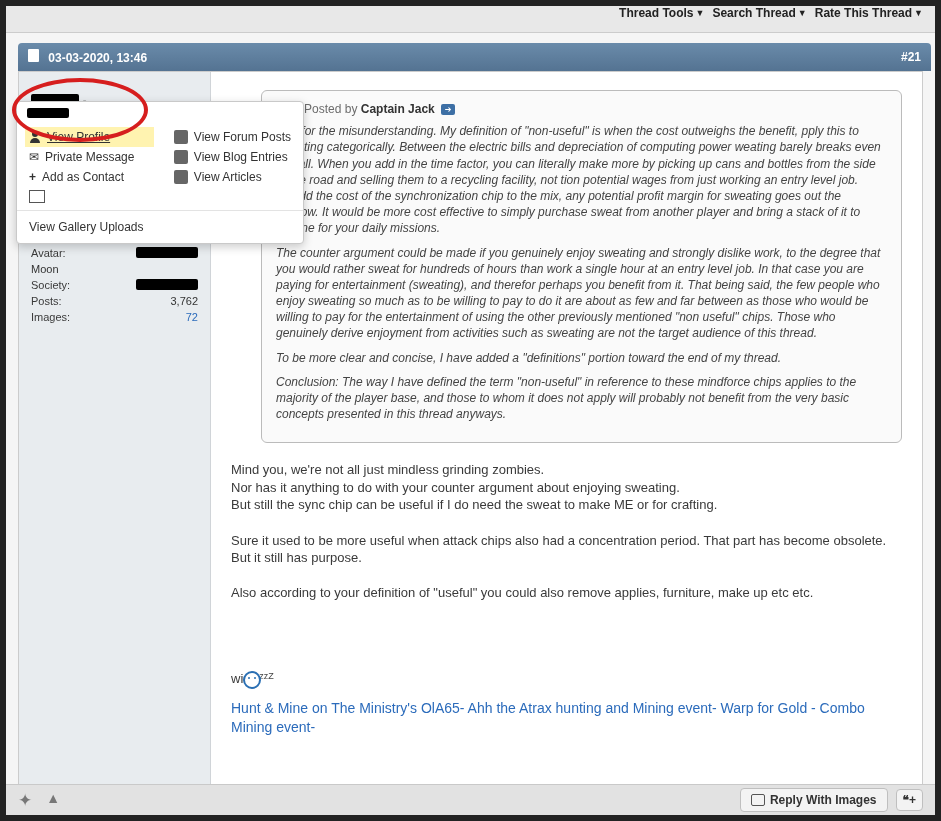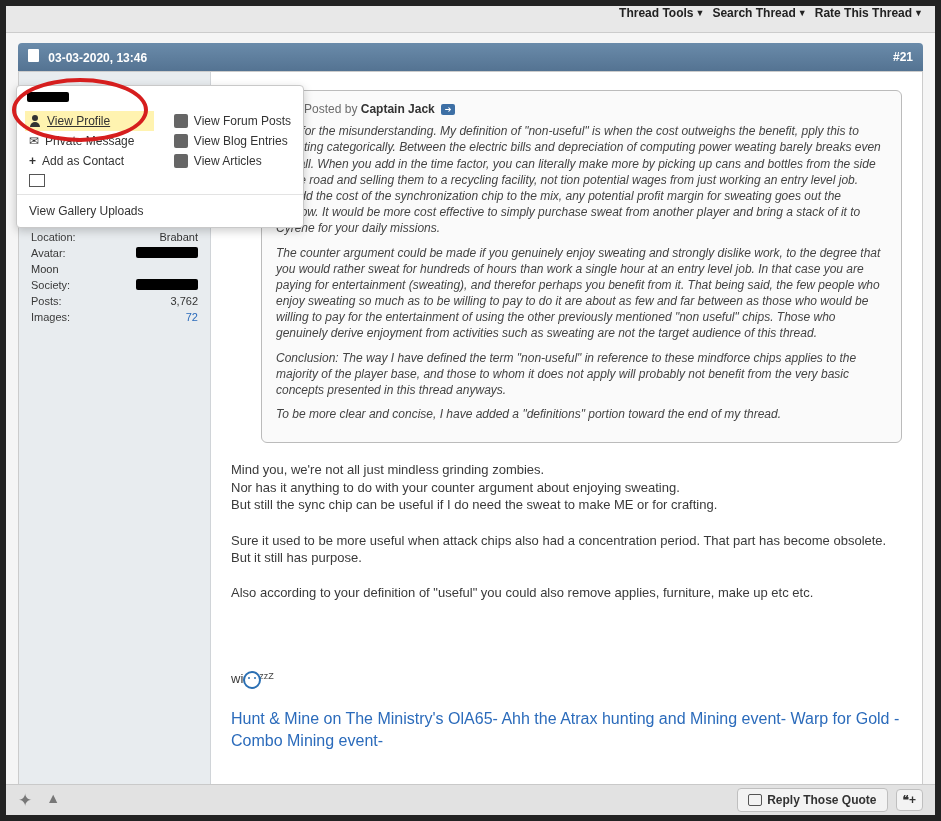--- a/index.html
+++ b/index.html
@@ -26,21 +26,21 @@
     justify-content: flex-end;
     align-items: flex-start;
     padding-right: 12px;
     gap: 8px;
     font-size: 12px;
     font-weight: bold;
   }
   .toolbar-item { display: flex; align-items: center; cursor: pointer; color: #222; }
   .caret-down { margin-left: 2px; font-size: 9px; }
   .post-header {
-    margin: 10px 12px 0 12px;
+    margin: 10px 4px 0 12px;
     height: 28px;
     background: linear-gradient(#6a8baa, #547392);
     border-radius: 4px 4px 0 0;
     display: flex;
     align-items: center;
     justify-content: space-between;
     color: #fff;
     font-size: 12px;
     padding: 0 10px;
     font-weight: bold;
@@ -117,21 +117,21 @@
   }
   .quote-text {
     font-style: italic;
     color: #444;
     font-size: 12px;
     line-height: 1.35;
   }
   .quote-text p { margin: 0 0 8px 0; }
   .user-menu {
     position: absolute;
-    top: 79px;
+    top: 95px;
     left: 10px;
     background: #fff;
     border: 1px solid #c9c9c9;
     border-radius: 4px;
     box-shadow: 0 3px 10px rgba(0,0,0,0.2);
     z-index: 10;
     font-size: 12px;
     width: 286px;
   }
   .user-menu .top-row {
@@ -196,21 +196,21 @@
     border: 2px solid #2a6fb3;
     border-radius: 50%;
     vertical-align: middle;
     position: relative;
   }
   .emoticon::before, .emoticon::after{
     content:"";position:absolute;width:2px;height:2px;background:#2a6fb3;border-radius:50%;top:4px;
   }
   .emoticon::before{left:3px;} .emoticon::after{right:3px;}
   .zz { font-size: 9px; color: #444; vertical-align: top; margin-left: -2px; }
-  .siglinks { color:#2b6bbb; font-size: 16px; margin-top: 19px; cursor:pointer; }
+  .siglinks { color:#2b6bbb; font-size: 14px; margin-top: 10px; cursor:pointer; }
   .footer {
     position: absolute;
     bottom: 0;
     left: 0;
     right: 0;
     height: 30px;
     background: #e2e2e2;
     border-top: 1px solid #c9c9c9;
     display: flex;
     align-items: center;
@@ -314,22 +314,22 @@
 
       <div class="quote-box">
         <div class="quote-head">
           <span>nally Posted by </span><b>Captain Jack</b>
           <span class="quote-link-icon">➔</span>
         </div>
         <div class="quote-text">
           <p>gize for the misunderstanding. My definition of "non-useful" is when the cost outweighs the benefit, pply this to sweating categorically. Between the electric bills and depreciation of computing power weating barely breaks even if at all. When you add in the time factor, you can literally make more by picking up cans and bottles from the side of the road and selling them to a recycling facility, not tion potential wages from just working an entry level job.</p>
           <p style="margin-top:-8px;">ou add the cost of the synchronization chip to the mix, any potential profit margin for sweating goes out the window. It would be more cost effective to simply purchase sweat from another player and bring a stack of it to Cyrene for your daily missions.</p>
           <p>The counter argument could be made if you genuinely enjoy sweating and strongly dislike work, to the degree that you would rather sweat for hundreds of hours than work a single hour at an entry level job. In that case you are paying for entertainment (sweating), and therefor perhaps you benefit from it. That being said, the few people who enjoy sweating so much as to be willing to pay to do it are about as few and far between as those who would be willing to pay for the entertainment of using the other previously mentioned "non useful" chips. Those who genuinely derive enjoyment from activities such as sweating are not the target audience of this thread.</p>
+          <p>To be more clear and concise, I have added a "definitions" portion toward the end of my thread.</p>
           <p>Conclusion: The way I have defined the term "non-useful" in reference to these mindforce chips applies to the majority of the player base, and those to whom it does not apply will probably not benefit from the very basic concepts presented in this thread anyways.</p>
-          <p>To be more clear and concise, I have added a "definitions" portion toward the end of my thread.</p>
         </div>
       </div>
 
       <div>
         <div>Mind you, we're not all just mindless grinding zombies.</div>
         <div>Nor has it anything to do with your counter argument about enjoying sweating.</div>
         <div>But still the sync chip can be useful if I do need the sweat to make ME or for crafting.</div>
         <br>
         <div>Sure it used to be more useful when attack chips also had a concentration period. That part has become obsolete. But it still has purpose.</div>
         <br>
@@ -392,21 +392,21 @@
   <div class="ellipse"></div>
 
   <div class="footer">
     <div class="footer-left">
       <span class="star">✦</span>
       <span class="warn">▲</span>
     </div>
     <div class="footer-right">
       <div class="btn">
         <span class="speech-icon"></span>
-        <span>Reply Those Quote</span>
+        <span>Reply With Images</span>
       </div>
       <div class="btn-sm">
         <span>❝+</span>
       </div>
     </div>
   </div>
 
 </div>
 
 </body></html>

